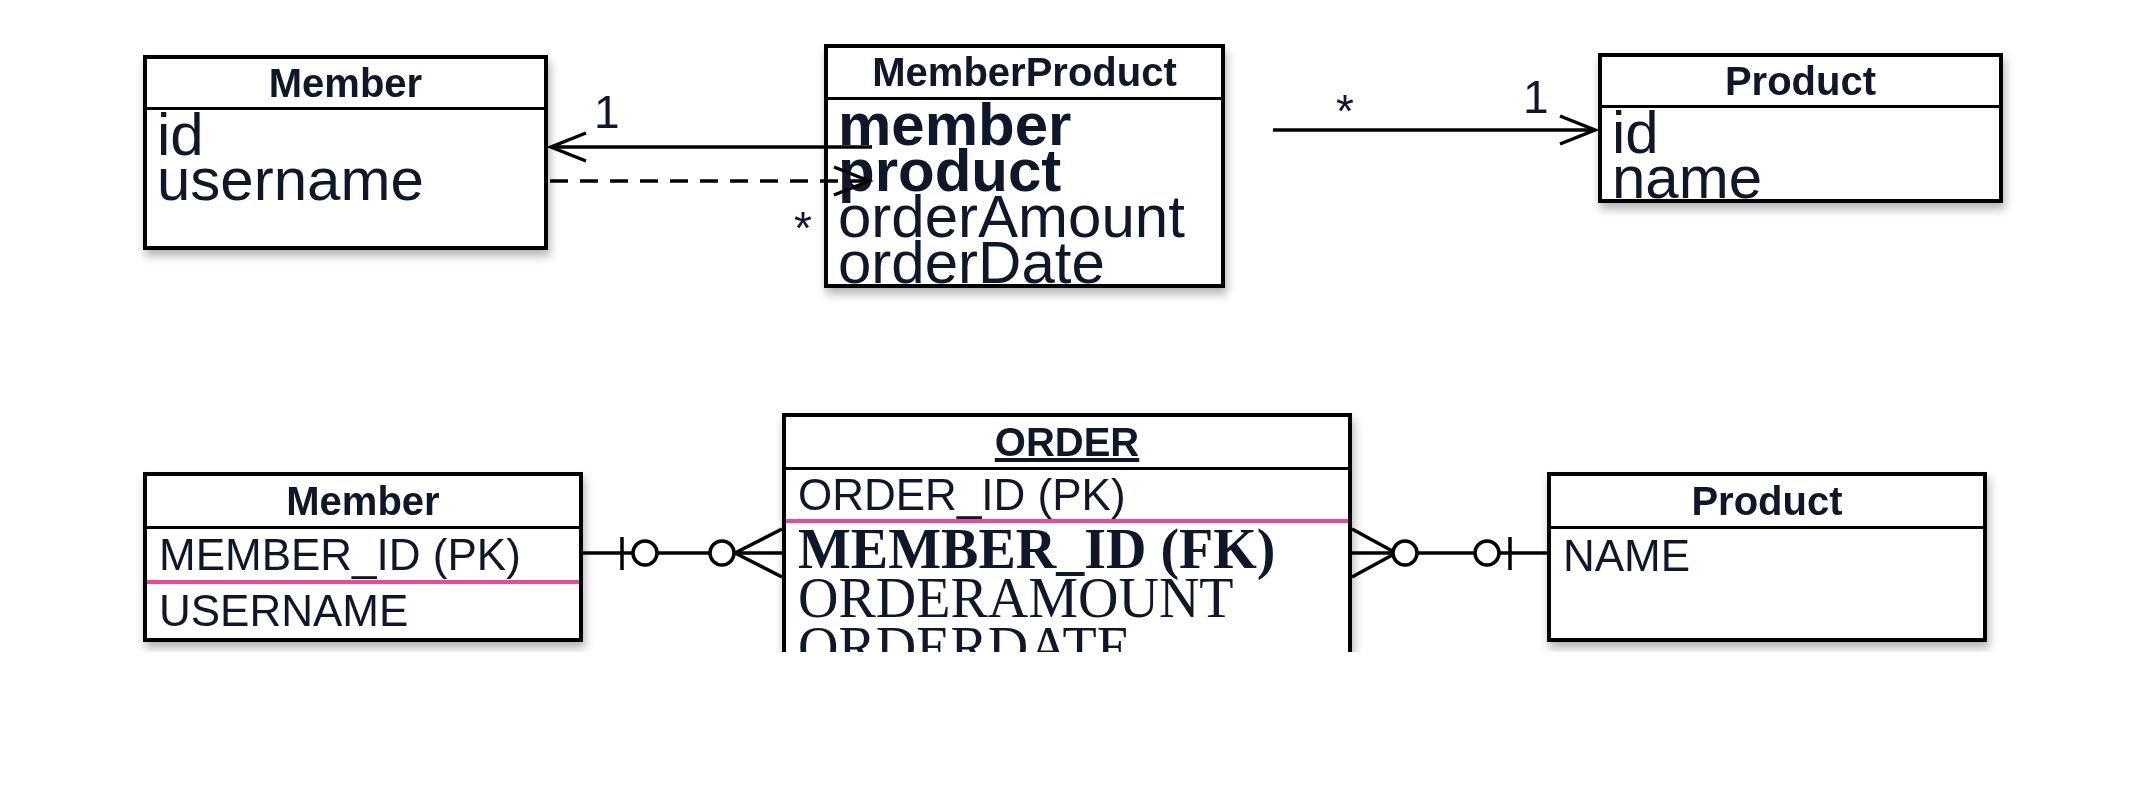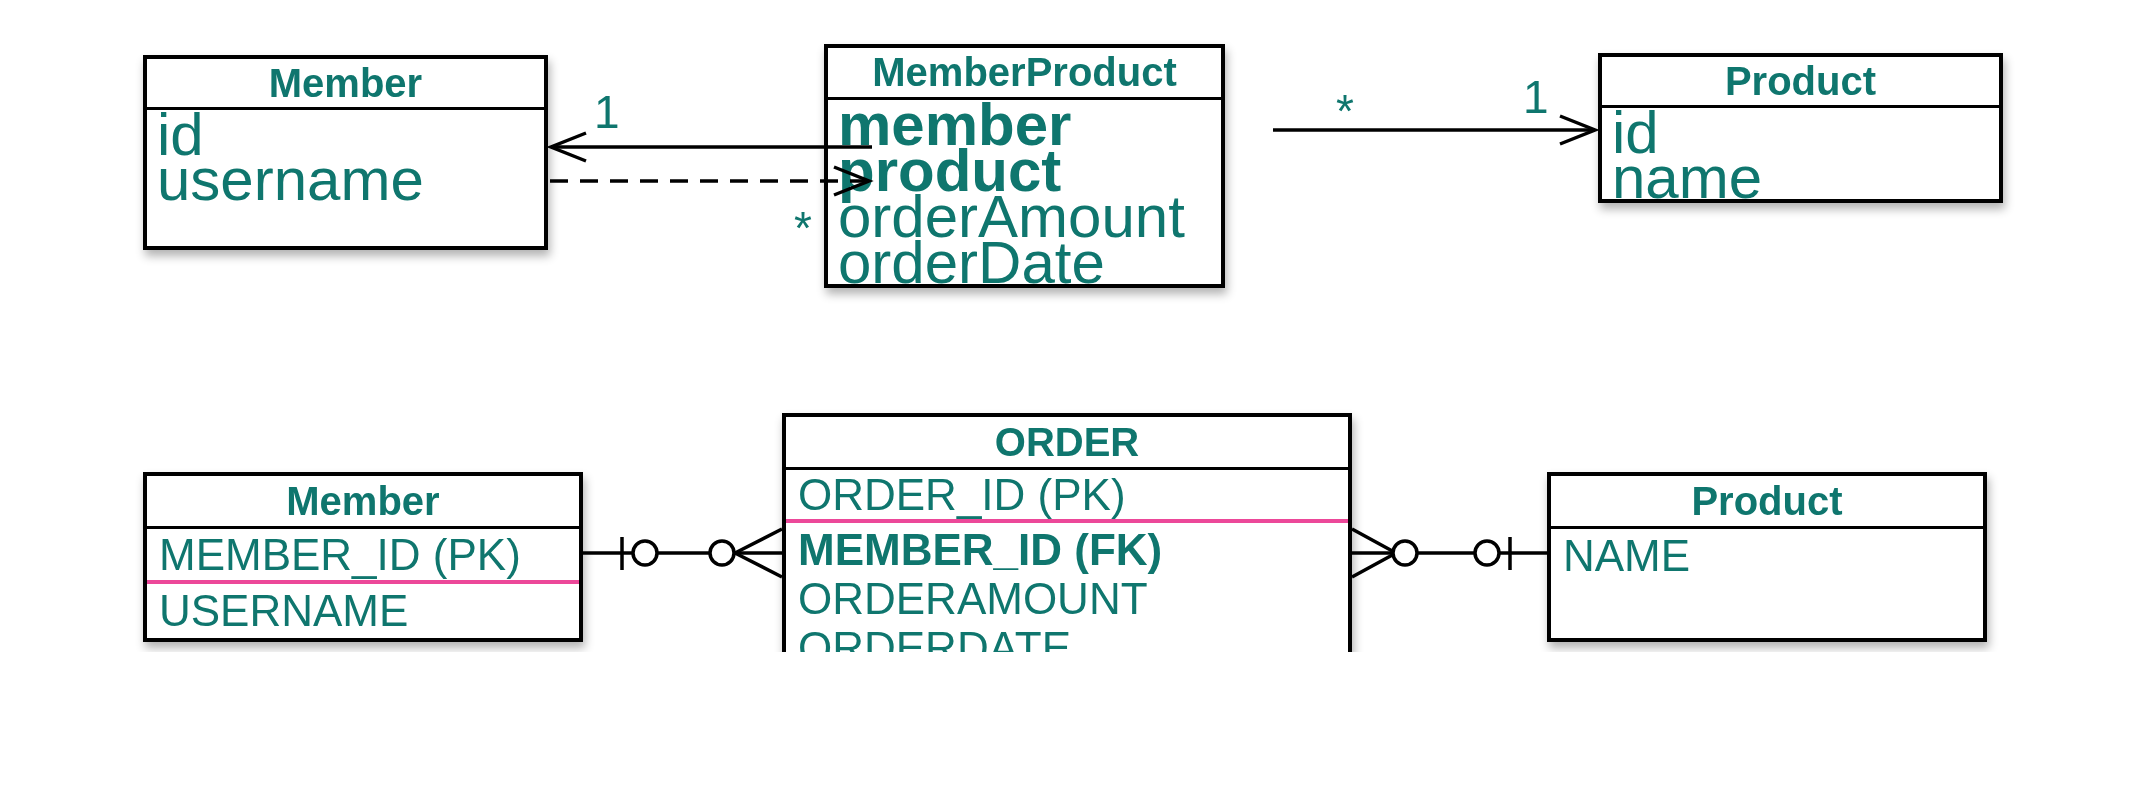--- a/index.html
+++ b/index.html
@@ -1,55 +1,55 @@
 <!DOCTYPE html>
 <html><head>
 <meta charset="utf-8">
 <style>
   html,body { margin:0; padding:0; background:#ffffff; }
   .canvas {
     position:relative; width:2130px; height:652px; background:#ffffff;
-    font-family:"Liberation Sans", sans-serif; color:#0f766e; overflow:hidden;
+    font-family:"Liberation Sans", sans-serif; color:#0f172a; overflow:hidden;
   }
   .box {
     position:absolute; background:#ffffff; border:4px solid #000;
     box-sizing:border-box; box-shadow:2px 6px 9px rgba(0,0,0,0.30);
   }
   .title {
     font-weight:bold; text-align:center; border-bottom:3px solid #000;
     display:flex; align-items:center; justify-content:center;
     font-size:40px; box-sizing:border-box;
   }
   .uml-attrs { padding:2px 8px 0 10px; font-size:60px; }
   .uml-attr { white-space:nowrap; }
   .bold { font-weight:bold; }
   .erd-row {
     display:flex; align-items:center; padding-left:12px; font-size:44px;
     box-sizing:border-box; white-space:nowrap;
   }
   .erd-row.divided { border-bottom:4px solid #ec4899; }
-  .erd-body { padding:2px 8px 0 12px; font-size:44px; }
+  .erd-body { padding:2px 8px 0 12px; font-size:56px;font-family:Liberation Serif, serif; }
   .erd-body div { line-height:49px; white-space:nowrap; }
   
   #uml-member        { left:143px;  top:55px; width:405px; height:195px; }
   #uml-member .title { height:51px; }
   #uml-member .uml-attrs div { line-height:45px; }
   #uml-memberproduct { left:824px;  top:44px; width:401px; height:244px; }
   #uml-memberproduct .title { height:52px; }
   #uml-memberproduct .uml-attrs div { line-height:46px; }
   #uml-product       { left:1598px; top:53px; width:405px; height:150px; }
   #uml-product .title { height:51px; }
   #uml-product .uml-attrs div { line-height:45px; }
   
   #erd-member  { left:143px;  top:472px; width:440px; height:170px; }
   #erd-member .title, #erd-product .title { height:53px; }
   #erd-member .erd-row, #erd-product .erd-row { height:55px; }
   #erd-member .erd-row:last-child, #erd-product .erd-row:last-child { height:54px; }
   #erd-order   { left:782px;  top:413px; width:570px; height:309px; }
-  #erd-order .title { height:53px; }
+  #erd-order .title { height:53px;text-decoration:underline; }
   #erd-order .erd-row { height:53px; }
   #erd-product { left:1547px; top:472px; width:440px; height:170px; }
   
   #connectors { position:absolute; left:0; top:0; pointer-events:none; }
   
   .mult { position:absolute; font-size:46px; line-height:1; white-space:pre; }
   #mult-assoc-one   { left:594px;  top:89px;  }
   #mult-dep-many    { left:794px;  top:205px; }
   #mult-assoc2-many { left:1336px; top:88px;  }
   #mult-assoc2-one  { left:1523px; top:74px;  }

